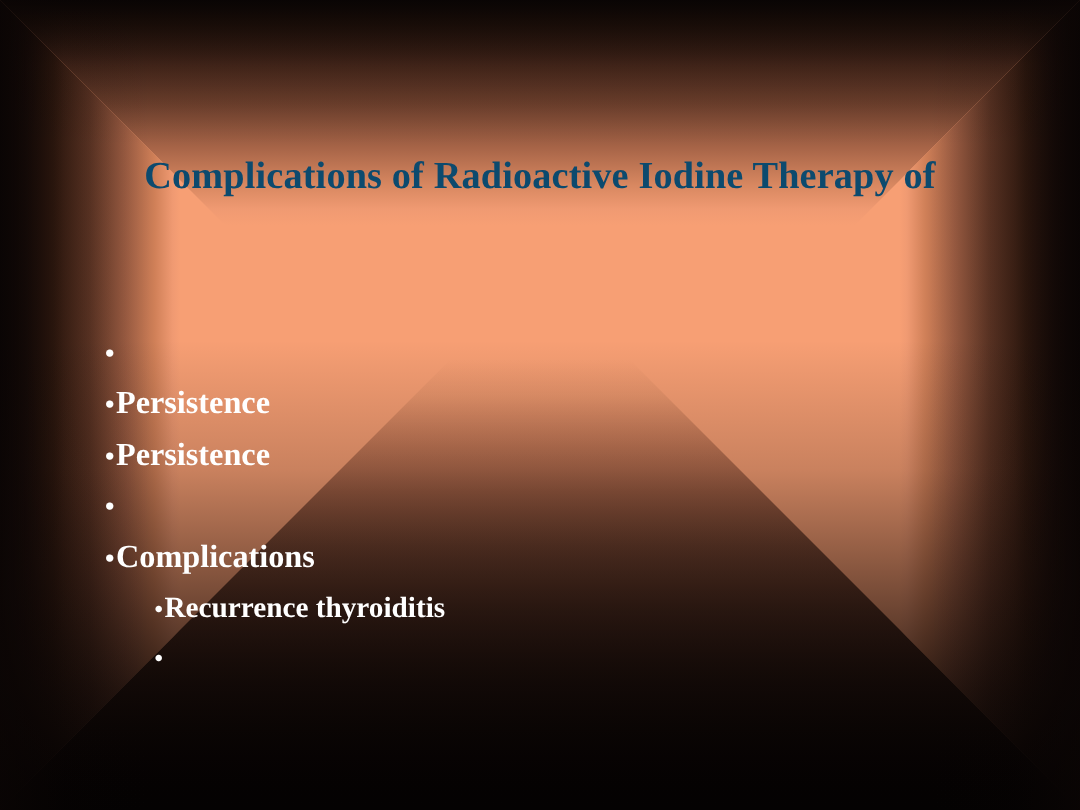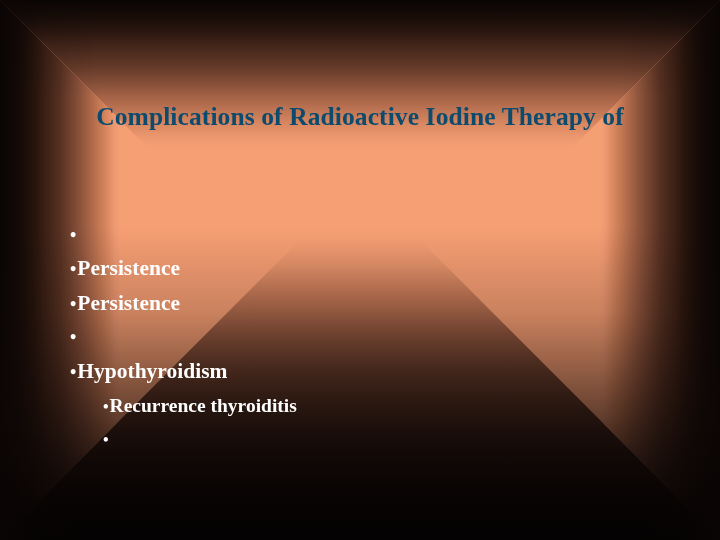--- a/index.html
+++ b/index.html
@@ -211,21 +211,21 @@
         <span class="marker">•</span>
         <span class="txt">Persistence</span>
       </div>
 
       <div class="bullet lvl1">
         <span class="marker">•</span>
       </div>
 
       <div class="bullet lvl1">
         <span class="marker">•</span>
-        <span class="txt">Hypothyroidism</span>
+        <span class="txt">Complications</span>
       </div>
 
       <div class="bullet lvl2">
         <span class="marker">•</span>
         <span class="txt">Recurrence thyroiditis</span>
       </div>
 
       <div class="bullet lvl2">
         <span class="marker">•</span>
       </div>

